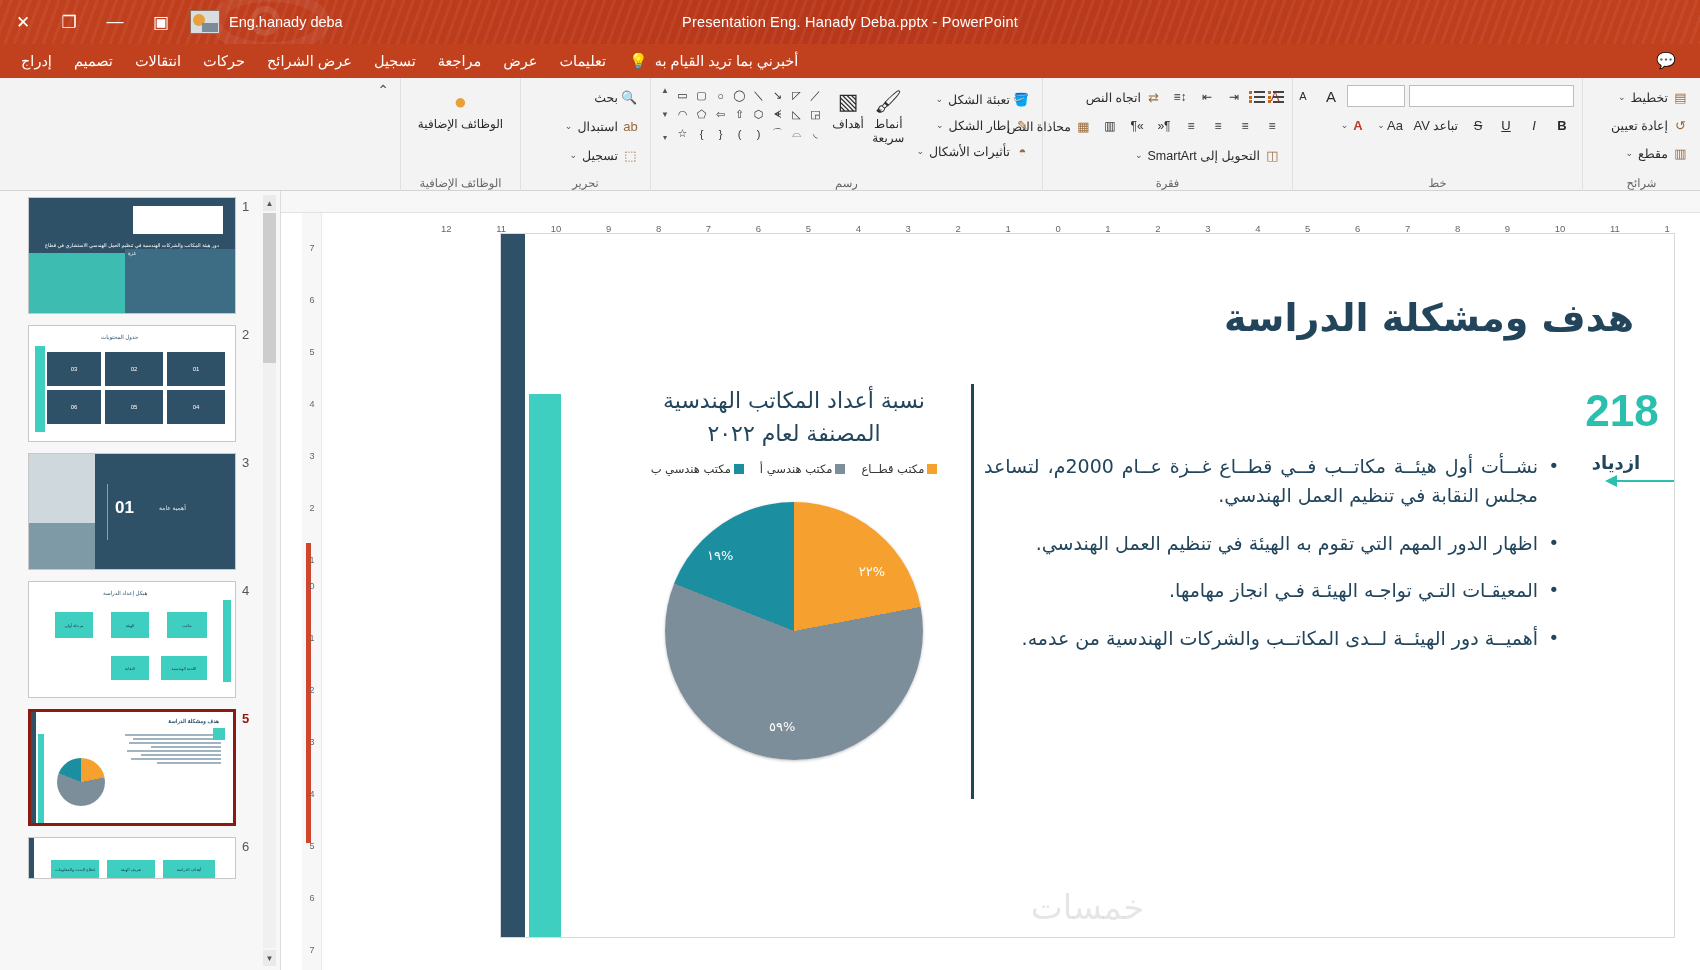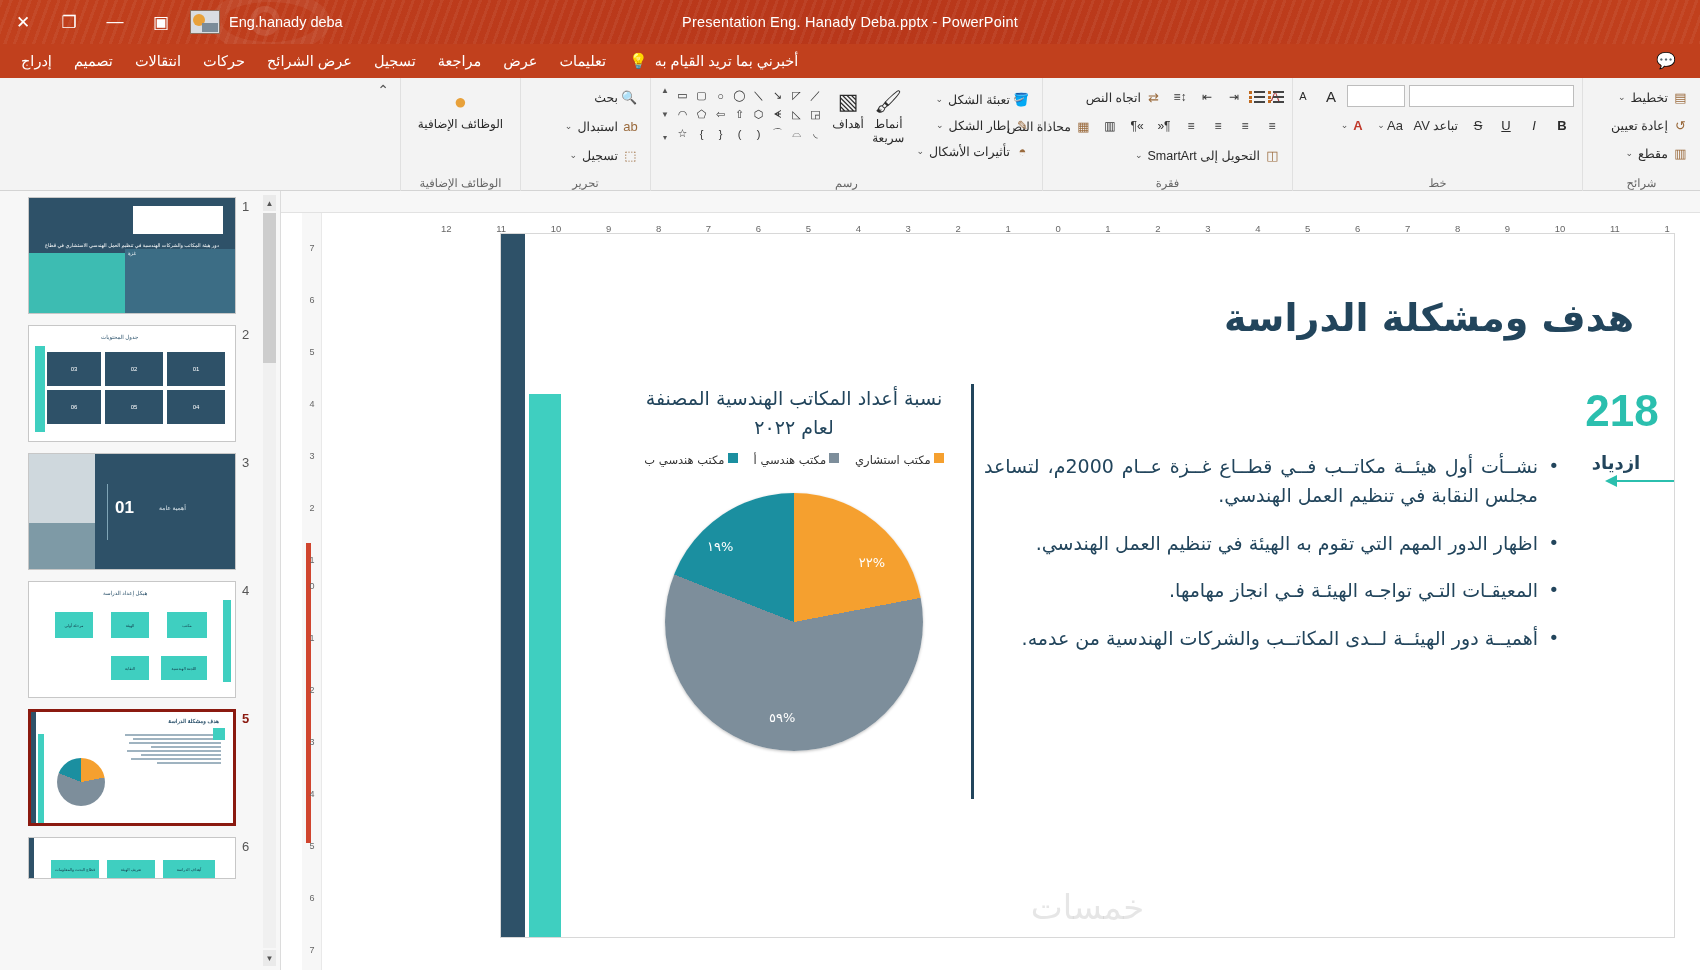--- a/index.html
+++ b/index.html
@@ -254,28 +254,28 @@
   }
   .bullets p { margin: 0 0 18px 0; display: flex; gap: 9px; justify-content: flex-start; }
   .bullets .bt { flex: 1 1 auto; text-align: justify; }
   .bullets .dot { flex: 0 0 auto; width: 12px; font-size: 18px; line-height: 1.55; }
 
   .chartsep {
     position: absolute; right: 700px; top: 150px; width: 3px; height: 415px; background: #22455c;
   }
   .chartbox { position: absolute; right: 715px; top: 150px; width: 330px; }
   .chart-title {
-    text-align: center; font-size: 19px; color: #22455c; line-height: 1.5;
+    text-align: center; font-size: 22px; color: #22455c; line-height: 1.5;
     font-family: "DejaVu Sans", sans-serif;
   }
   .chart-legend {
     display: flex; justify-content: center; gap: 16px; margin-top: 12px;
     font-size: 11.5px; color: #333; font-family: "DejaVu Sans", sans-serif;
   }
-  .lg { display: flex; gap: 3px; }
+  .lg { display: flex; align-items: center; gap: 3px; }
   .lg i { width: 10px; height: 10px; display: inline-block; }
   .pie {
     position: relative; width: 258px; height: 258px; margin: 26px auto 0 auto;
     border-radius: 50%;
     background: conic-gradient(from 0deg, #f5a02f 0 22%, #7d8e9b 22% 81%, #1b8fa0 81% 100%);
     box-shadow: 0 1px 3px rgba(0,0,0,.25);
   }
   .pielbl {
     position: absolute; font-size: 13px; color: #fff; direction: ltr;
     font-family: "DejaVu Sans", sans-serif;
@@ -718,21 +718,21 @@
         </p>
       </div>
 
       <div class="chartsep"></div>
 
       <div class="chartbox">
         <div class="chart-title">نسبة أعداد المكاتب الهندسية المصنفة لعام ٢٠٢٢</div>
         <div class="chart-legend">
           <span class="lg">
             <i style="background:#f5a02f;"></i>
-            <span>مكتب استشاري</span>
+            <span>مكتب قطــاع</span>
           </span>
           <span class="lg">
             <i style="background:#7d8e9b;"></i>
             <span>مكتب هندسي أ</span>
           </span>
           <span class="lg">
             <i style="background:#1b8fa0;"></i>
             <span>مكتب هندسي ب</span>
           </span>
         </div>

